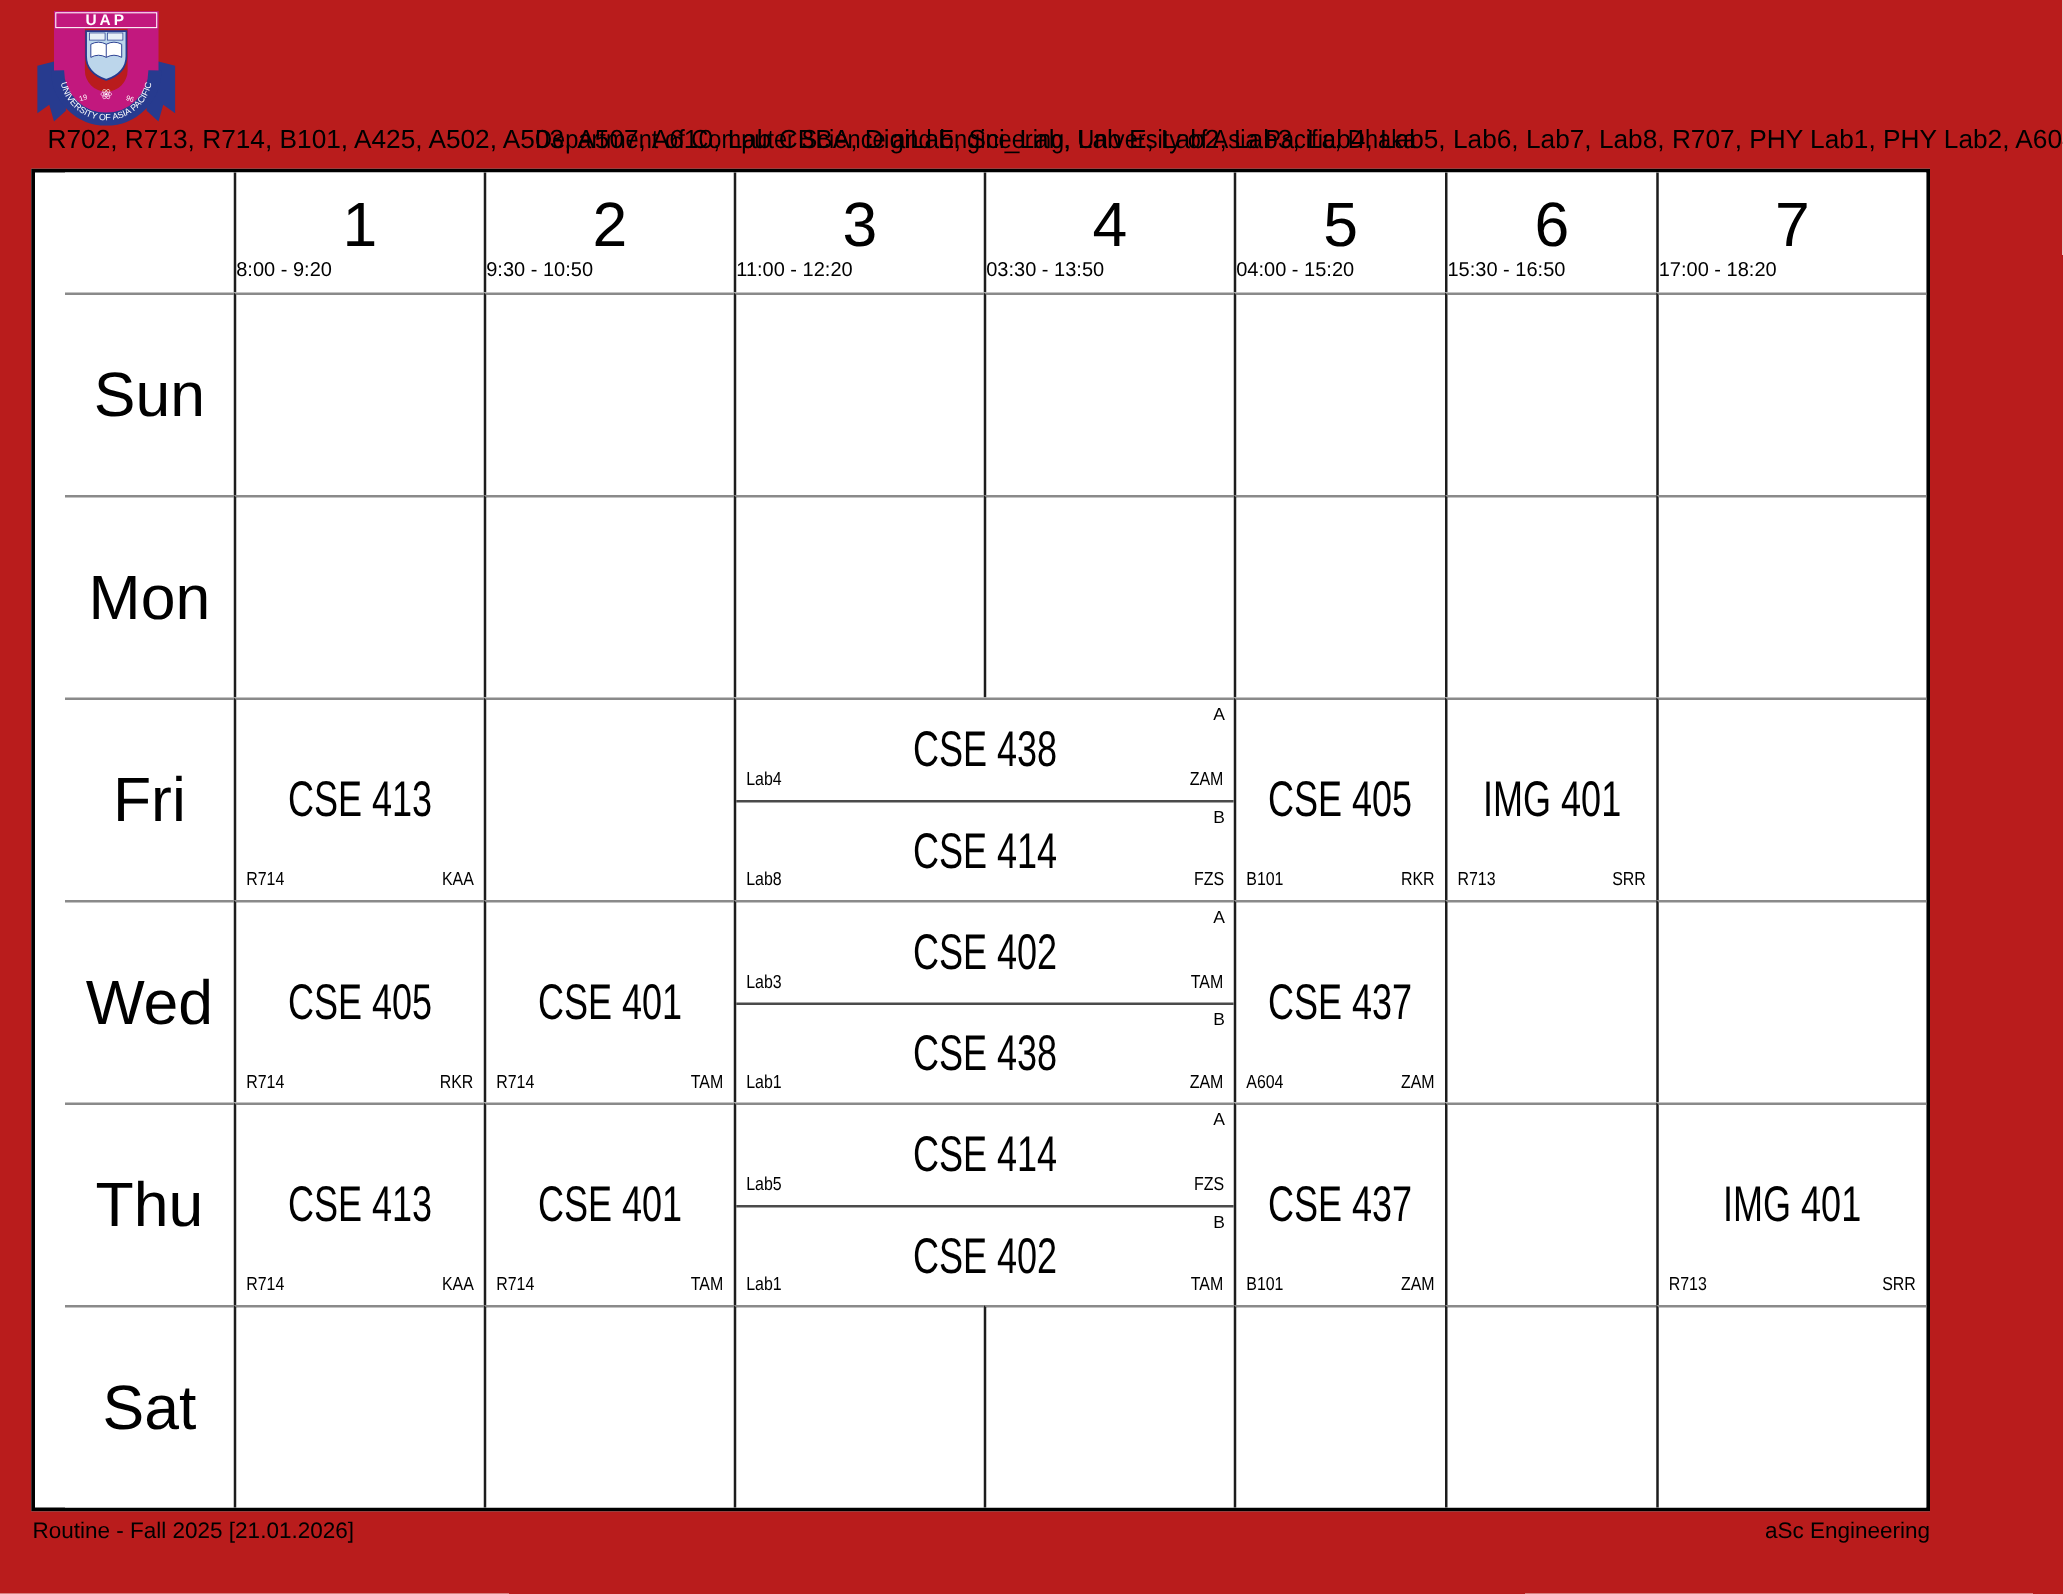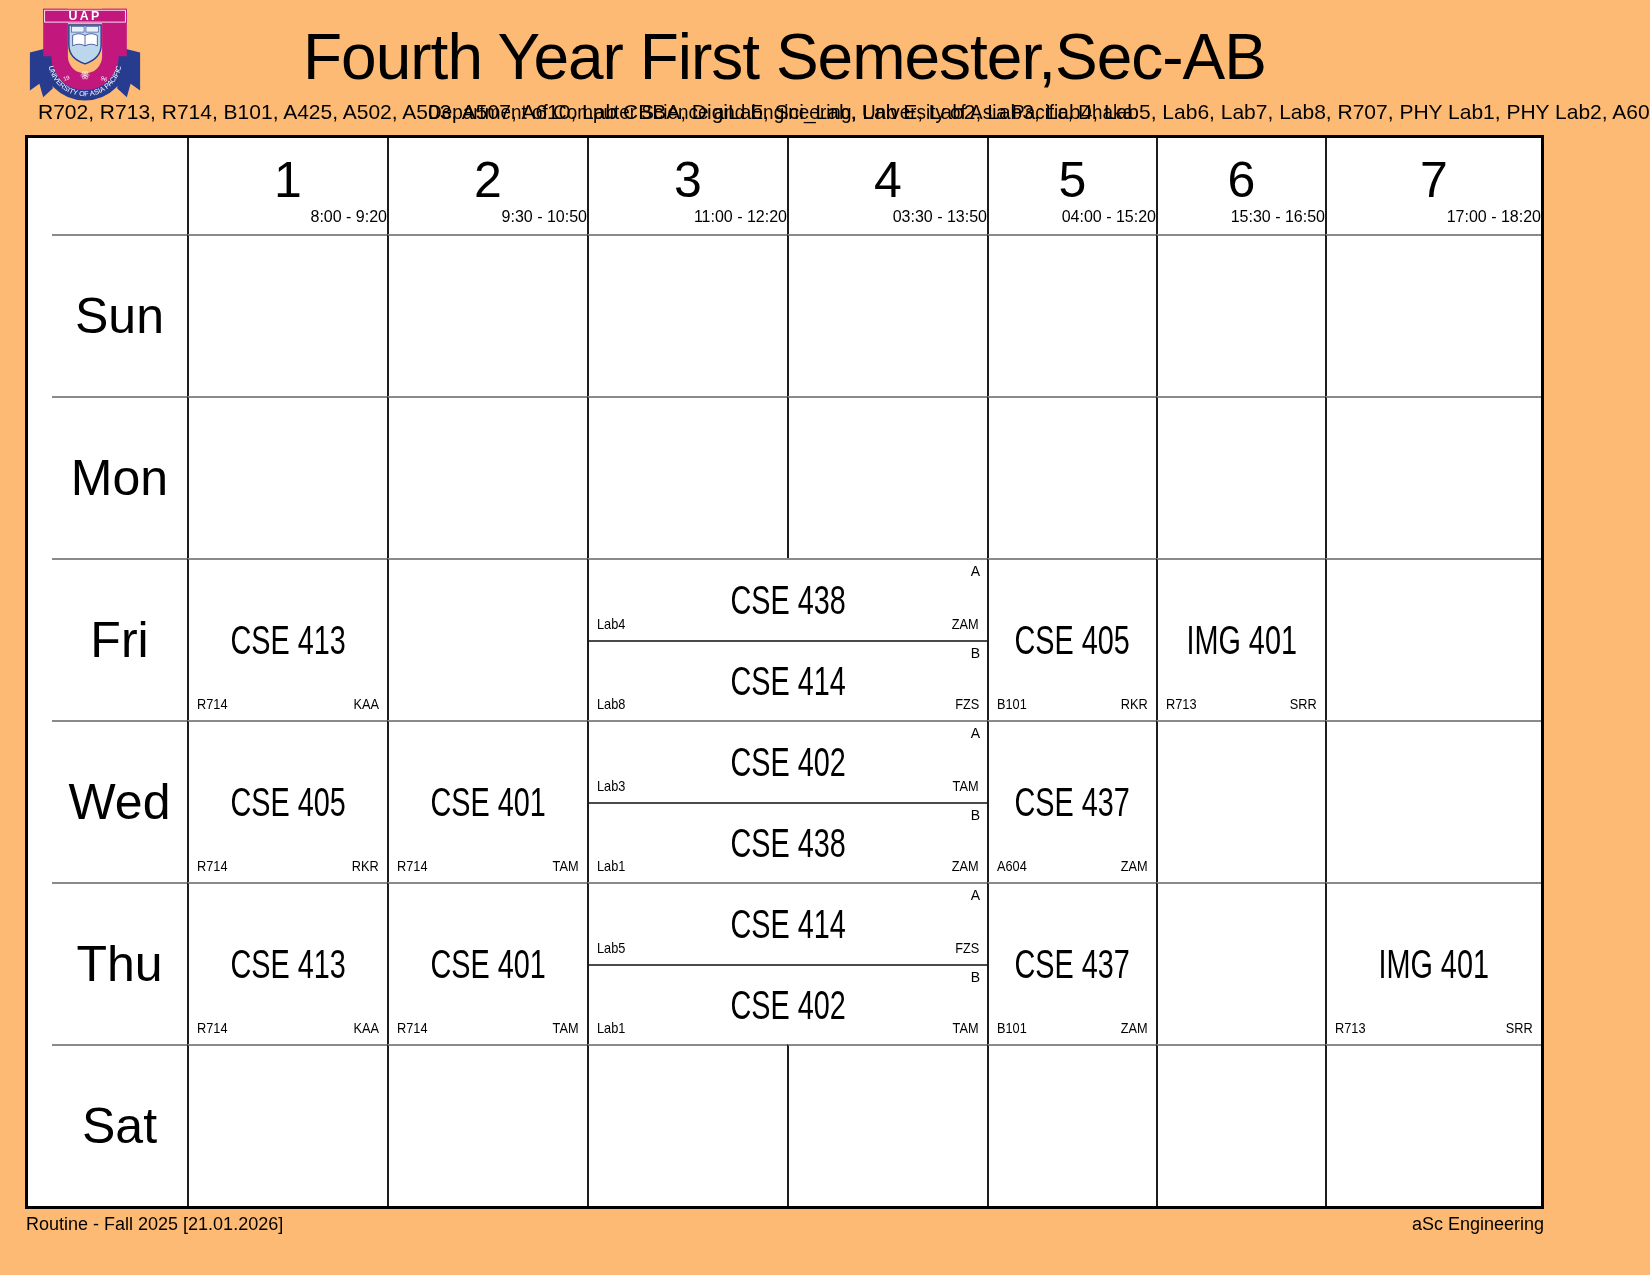--- a/index.html
+++ b/index.html
@@ -1,18 +1,18 @@
 <!DOCTYPE html>
 <html><head>
 <meta charset="utf-8">
 <style>
   html,body{margin:0;padding:0;background:#fff;}
   body{width:1650px;height:1275px;position:relative;overflow:hidden;
        font-family:"Liberation Sans",sans-serif;color:#000;}
-  .page{position:absolute;inset:0;background:#fdba74;}
+  .page{position:absolute;inset:0;background:#b91c1c;}
 
   
   .logo{position:absolute;left:28px;top:5px;width:114px;height:114px;}
 
   
   .title{position:absolute;left:25px;top:24px;width:1519px;text-align:center;
          font-size:64px;line-height:66px;letter-spacing:-1px;white-space:nowrap;}
   .subwrap{position:absolute;left:0;top:100px;width:1650px;height:28px;}
   .rooms-line{position:absolute;left:38px;top:0;font-size:21px;white-space:nowrap;}
   .dept-line{position:absolute;left:428px;top:0;font-size:21px;white-space:nowrap;
@@ -24,21 +24,21 @@
          grid-template-columns:159px 200px 200px 200px 200px 169px 169px 216px;
          grid-template-rows:96px repeat(6,162px);background:#fff;}
   .row{display:contents;}
   .corner,.hcell,.daycell,.cell{position:relative;box-sizing:border-box;background:#fff;}
   .hcell,.cell{border-left:2px solid #1c1c1c;}
   .cell,.daycell{border-top:2px solid #8a8a8a;}
   .corner,.daycell{border-left:none;margin-left:24px;}
 
   .hcell{display:flex;flex-direction:column;align-items:center;}
   .hnum{flex:1;display:flex;align-items:center;font-size:50px;margin-bottom:12px;}
-  .htime{position:absolute;bottom:8px;left:0;width:100%;text-align:right;font-size:16px;}
+  .htime{position:absolute;bottom:8px;left:0;width:100%;text-align:left;font-size:16px;}
 
   .daycell{display:flex;align-items:center;justify-content:center;font-size:50px;}
 
   .cell{display:flex;align-items:center;justify-content:center;}
   .course{font-size:40px;display:inline-block;transform:scaleX(.72);white-space:nowrap;}
   .room{position:absolute;left:8px;bottom:8px;font-size:15px;
         transform:scaleX(.85);transform-origin:0 100%;white-space:nowrap;}
   .teach{position:absolute;right:8px;bottom:8px;font-size:15px;
          transform:scaleX(.85);transform-origin:100% 100%;white-space:nowrap;}
 
@@ -76,21 +76,20 @@
     <text x="38" y="80" font-size="6" fill="#ffffff" transform="rotate(-18 38 80)">19</text>
     <text x="76" y="80" font-size="6" fill="#ffffff" transform="rotate(18 80 80)">96</text>
     <g stroke="#ffffff" fill="none" stroke-width="0.5">
       <circle cx="60" cy="74" r="1" fill="#ffffff" stroke="none"></circle>
       <ellipse cx="60" cy="74" rx="4.5" ry="1.8"></ellipse>
       <ellipse cx="60" cy="74" rx="4.5" ry="1.8" transform="rotate(60 60 74)"></ellipse>
       <ellipse cx="60" cy="74" rx="4.5" ry="1.8" transform="rotate(120 60 74)"></ellipse>
     </g>
   </svg>
 
-  <div class="title">Fourth Year First Semester,Sec-AB</div>
 
   <div class="subwrap">
     <div class="rooms-line">R702, R713, R714, B101, A425, A502, A503, A507, A610, Lab CBBA, DigiLab, Sci_Lab, Lab E, Lab2, Lab3, Lab4, Lab5, Lab6, Lab7, Lab8, R707, PHY Lab1, PHY Lab2, A604, Lab9, A 409</div>
     <div class="dept-line">Department of Computer Science and Engineering, University of Asia Pacific, Dhaka</div>
   </div>
 
   <div class="table">
 
     <div class="row">
       <div class="corner"></div>

